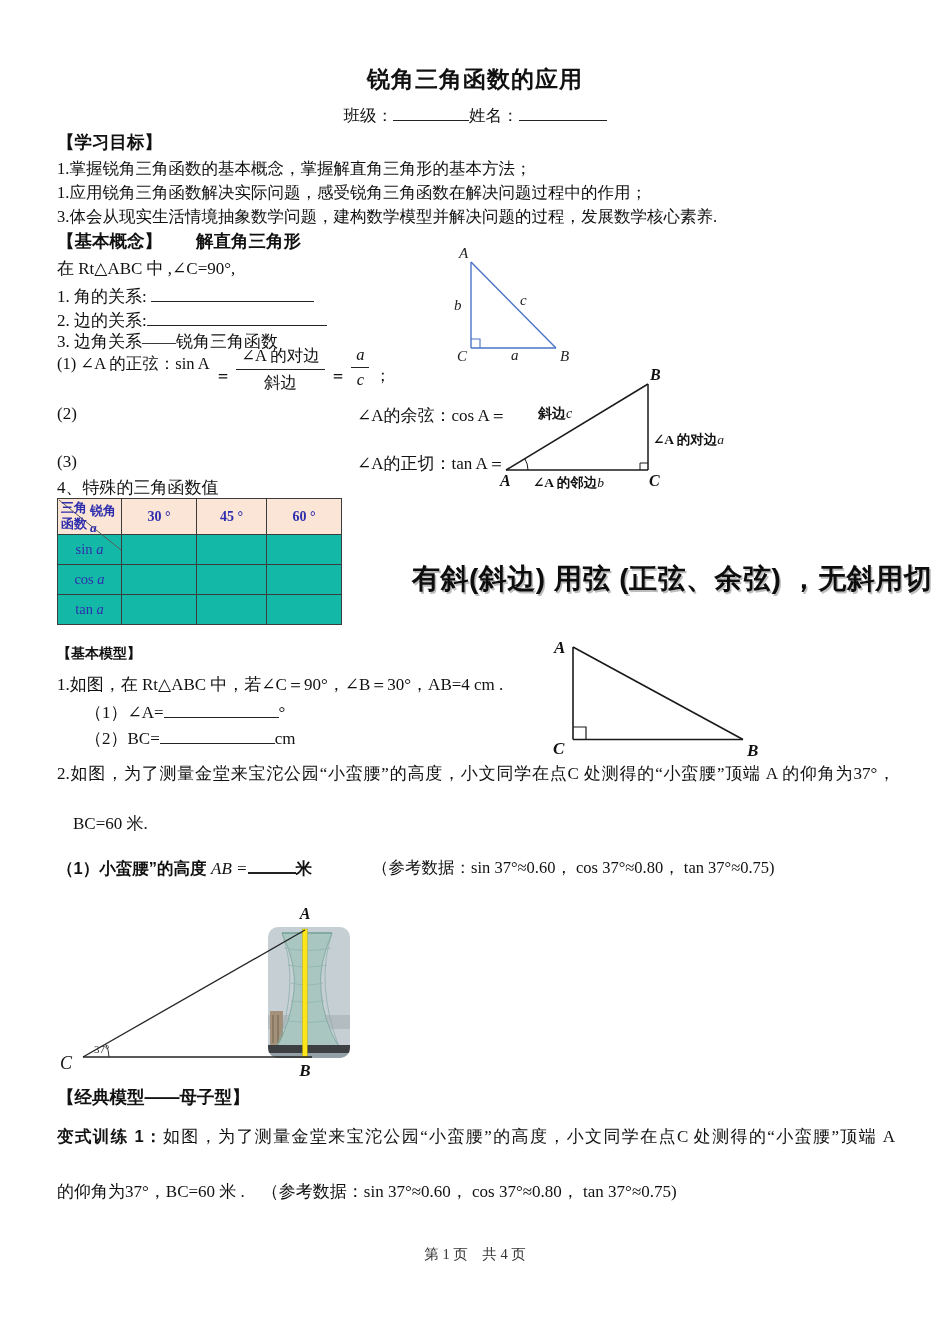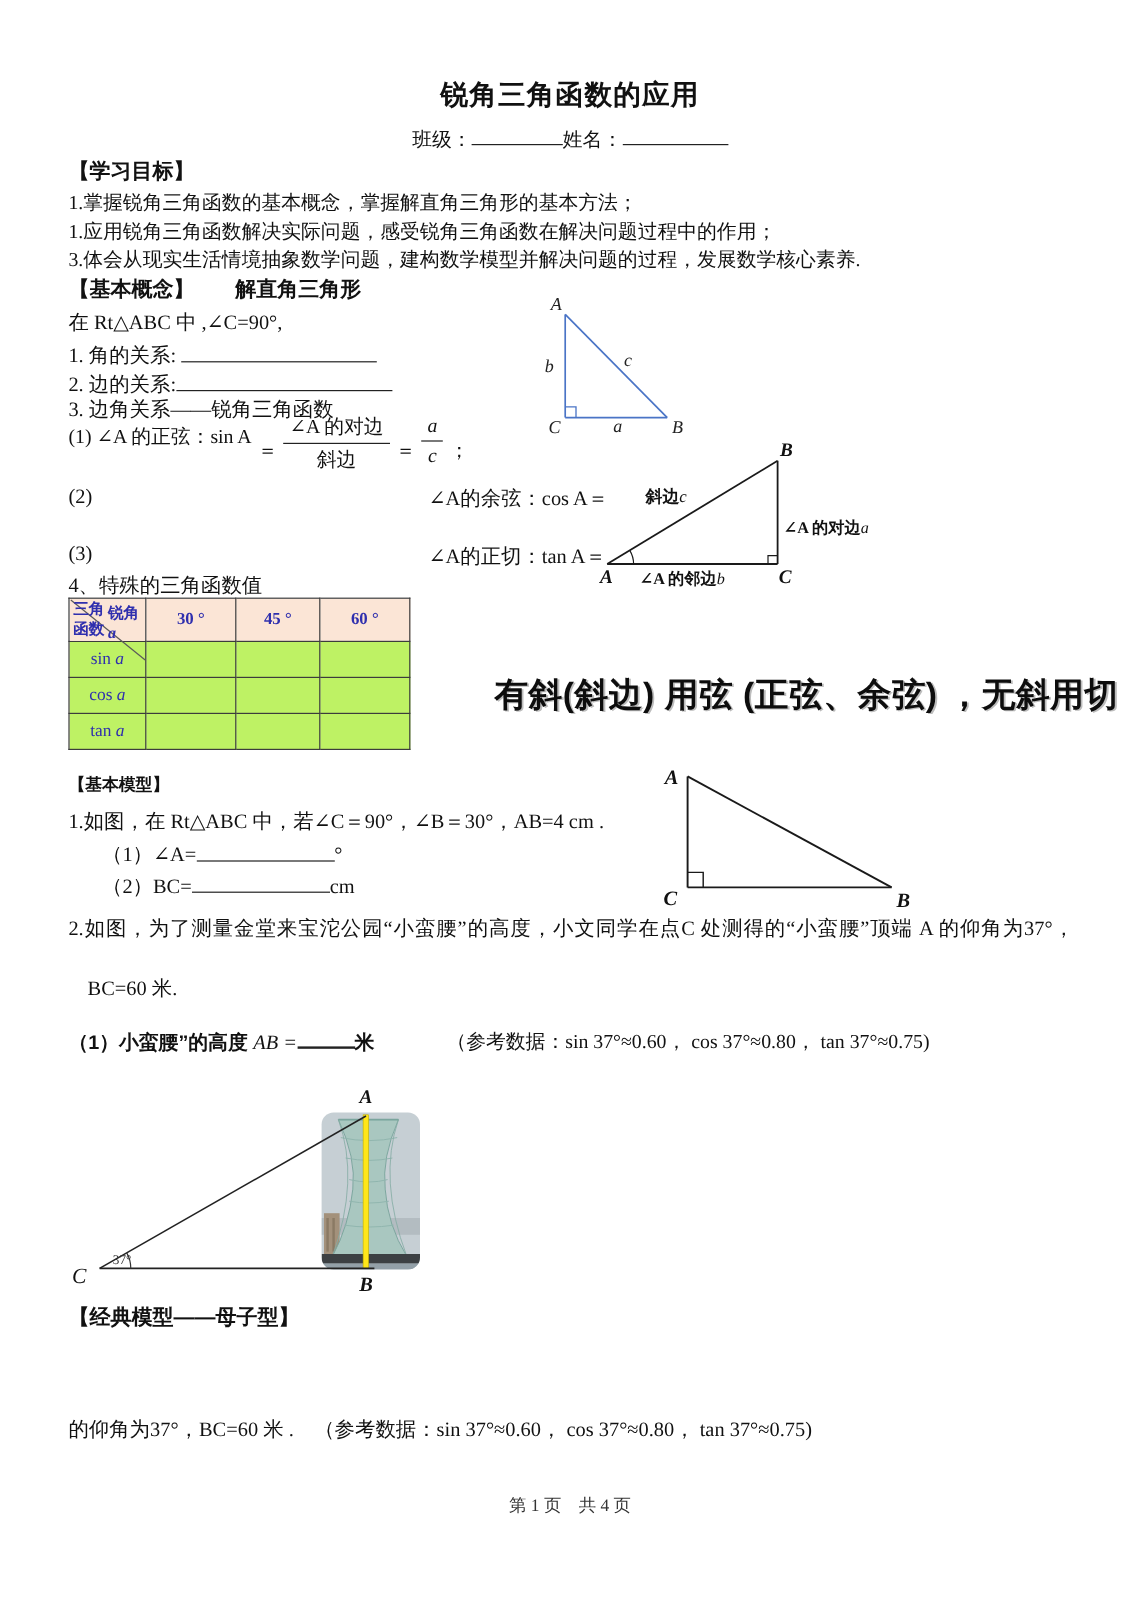--- a/index.html
+++ b/index.html
@@ -28,21 +28,21 @@
 
   
   table.spec { position:absolute; left:57px; top:498px; border-collapse:collapse; }
   table.spec td {
     border:1.4px solid #3c3c3c; color:#2f2fae; text-align:center; vertical-align:middle;
     font-family:"Liberation Serif","DejaVu Serif",serif;
   }
   table.spec tr.hd td { background:#fbe5d6; font-weight:700; font-size:14px; height:36px; }
   table.spec td.corner { position:relative; width:64px; padding:0; }
   table.spec td.c30 { width:75px; } table.spec td.c45 { width:70px; } table.spec td.c60 { width:75px; }
-  table.spec tr.bd td { height:30px; font-size:14.5px; background:#bef264; }
+  table.spec tr.bd td { height:30px; font-size:14.5px; background:#14b8a6; }
   .corner .ct { position:absolute; top:3px; right:5px; font-size:13px; font-weight:700; }
   .corner .cv { position:absolute; top:21px; left:32px; font-size:13.5px; font-style:italic; font-weight:700; }
   .corner .cb1 { position:absolute; bottom:17px; left:3px; font-size:13px; font-weight:700; }
   .corner .cb2 { position:absolute; bottom:1px; left:3px; font-size:13px; font-weight:700;margin-top:36px; }
 
   .slogan { font-size:28px; font-weight:700; letter-spacing:.5px;
             font-family:"Liberation Sans","DejaVu Sans",sans-serif;
             color:#0d0d0d; text-shadow:1.5px 1.5px 0 #bdbdbd; }
   svg text { font-family:"Liberation Serif","DejaVu Serif",serif; }
 </style>
@@ -223,17 +223,20 @@
     <line x1="33" y1="154" x2="262" y2="154" stroke="#222" stroke-width="1.3"></line>
     <path d="M 59 154 A 26 26 0 0 0 55.6 141.1" fill="none" stroke="#333" stroke-width="1"></path>
     <text x="44" y="150" font-size="11" fill="#333">37°</text>
     <text x="255" y="16" font-size="16" font-style="italic" font-weight="600" fill="#111" text-anchor="middle">A</text>
     <text x="255" y="173" font-size="17" font-style="italic" font-weight="700" fill="#111" text-anchor="middle">B</text>
     <text x="10" y="166" font-size="18" font-style="italic" fill="#111">C</text>
   </svg>
 
   <div class="t sans-b" style="left:57px; top:1085px; font-size:17.5px;">【经典模型——母子型】</div>
 
+  <div class="t f17 just" style="left:57px; top:1125px; width:838px;">
+    <span class="sans-b" style="font-size:16.5px;">变式训练 1：</span><span>如图，为了测量金堂来宝沱公园“小蛮腰”的高度，小文同学在点C 处测得的“小蛮腰”顶端 A</span>
+  </div>
   <div class="t f17" style="left:57px; top:1180px;">的仰角为37°，BC=60 米 .　（参考数据：sin 37°≈0.60， cos 37°≈0.80， tan 37°≈0.75)</div>
 
   <div class="t center" style="top:1245px; font-size:14.5px; color:#333;">第 1 页　共 4 页</div>
 
 </div>
 
 </body></html>

